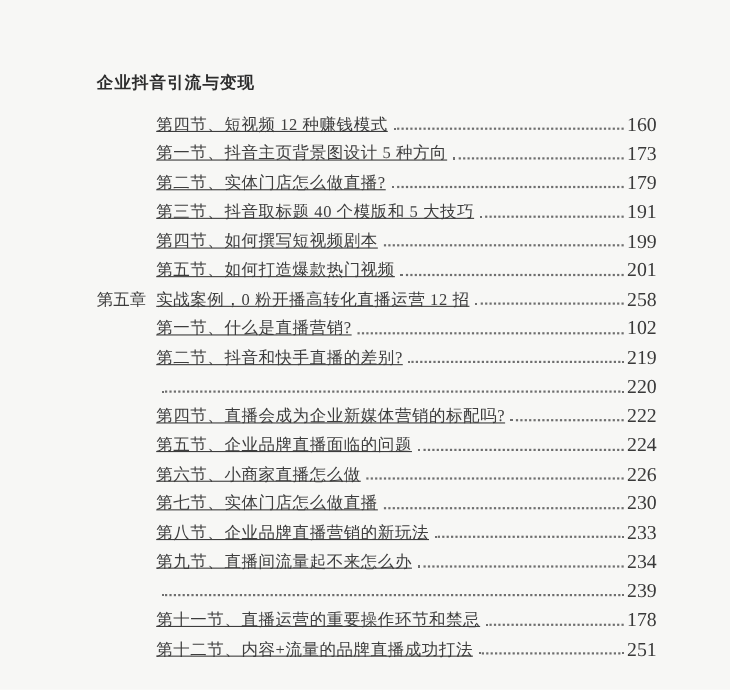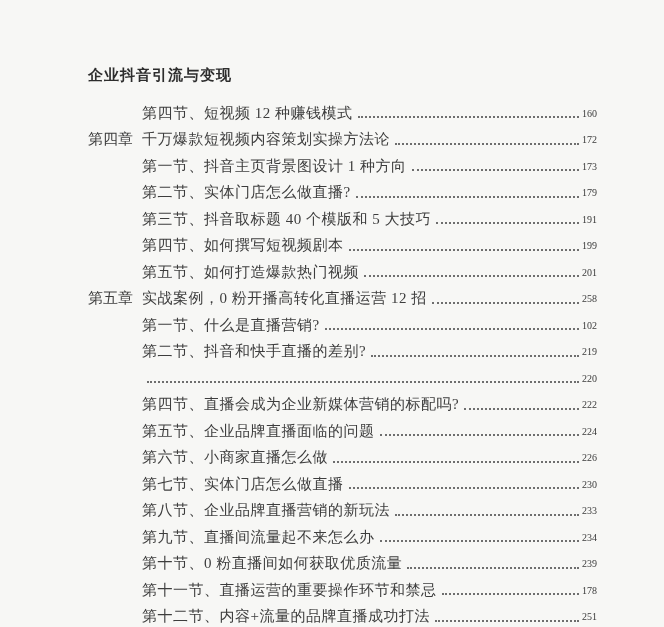--- a/index.html
+++ b/index.html
@@ -41,59 +41,54 @@
     white-space: nowrap;
   }
   .chap {
     flex: 0 0 54px;
     color: #3d3d3d;
   }
   .title {
     flex: 0 0 auto;
     color: #3d3d3d;
     letter-spacing: 0.5px;
+    text-decoration: underline;
   }
   .leader {
     flex: 1 1 auto;
     height: 0;
     border-bottom: 2px dotted #6e6e6e;
     margin: 0 3px 0 5px;
     transform: translateY(4px);
     min-width: 10px;
   }
   .pagenum {
     flex: 0 0 auto;
     color: #3a3a3a;
-    font-size: 10px;
+    font-size: 18px;
   }
 </style>
 </head>
 <body>
 
 <div class="screen">
   <div class="content">
     <div class="header">企业抖音引流与变现</div>
     <div class="toc" id="toc">
   <div class="row">
     <span class="chap"></span>
     <span class="title">第四节、短视频 12 种赚钱模式</span>
     <span class="leader"></span>
     <span class="pagenum">160</span>
   </div>
 
-  <div class="row">
-    <span class="chap">第四章</span>
-    <span class="title">千万爆款短视频内容策划实操方法论</span>
-    <span class="leader"></span>
-    <span class="pagenum">172</span>
-  </div>
-
-  <div class="row">
-    <span class="chap"></span>
-    <span class="title">第一节、抖音主页背景图设计 1 种方向</span>
+
+  <div class="row">
+    <span class="chap"></span>
+    <span class="title">第一节、抖音主页背景图设计 5 种方向</span>
     <span class="leader"></span>
     <span class="pagenum">173</span>
   </div>
 
   <div class="row">
     <span class="chap"></span>
     <span class="title">第二节、实体门店怎么做直播?</span>
     <span class="leader"></span>
     <span class="pagenum">179</span>
   </div>
@@ -183,21 +178,20 @@
 
   <div class="row">
     <span class="chap"></span>
     <span class="title">第九节、直播间流量起不来怎么办</span>
     <span class="leader"></span>
     <span class="pagenum">234</span>
   </div>
 
   <div class="row">
     <span class="chap"></span>
-    <span class="title">第十节、0 粉直播间如何获取优质流量</span>
     <span class="leader"></span>
     <span class="pagenum">239</span>
   </div>
 
   <div class="row">
     <span class="chap"></span>
     <span class="title">第十一节、直播运营的重要操作环节和禁忌</span>
     <span class="leader"></span>
     <span class="pagenum">178</span>
   </div>

